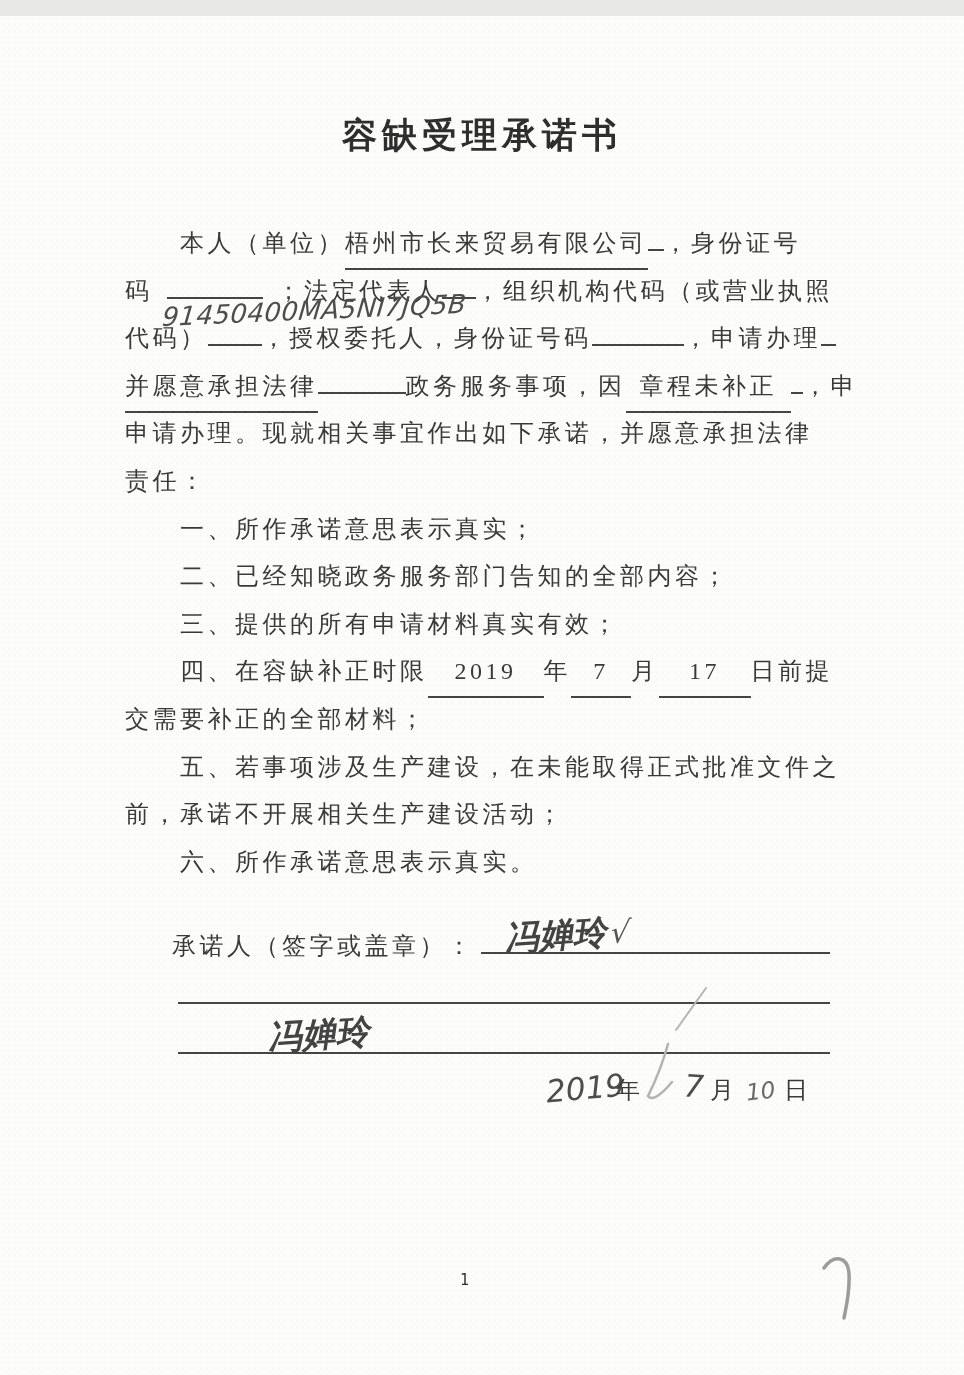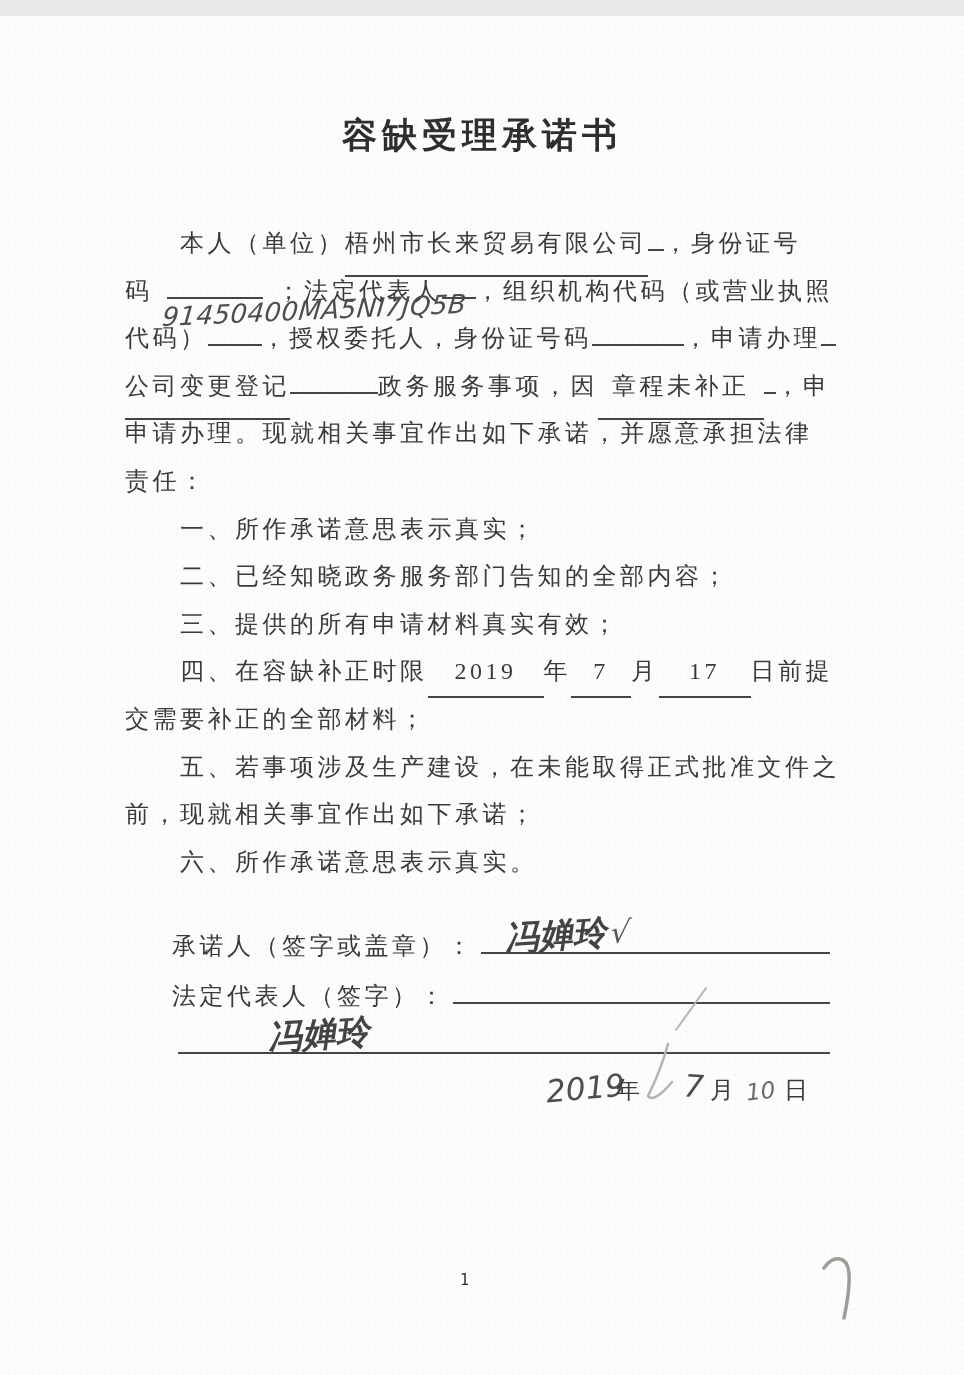--- a/index.html
+++ b/index.html
@@ -18,21 +18,21 @@
     font-family:"Liberation Sans", sans-serif;
     font-weight:bold; font-size:35px; letter-spacing:5px; color:#2e2e2e;
   }
   .body-text {
     position:absolute; left:125px; top:204px; width:716px;
     font-size:24px; letter-spacing:3.5px; line-height:47.6px;
     white-space:nowrap;
   }
   .line { height:47.6px; }
   .indent { padding-left:55px; }
-  .ul { border-bottom:2px solid #454545; padding-bottom:19px; }
+  .ul { border-bottom:2px solid #454545; padding-bottom:12px; }
   .ul-pad { padding-left:14px; padding-right:14px; }
   .blank {
     display:inline-block; border-bottom:2px solid #454545;
     height:24px; vertical-align:baseline;
   }
   .num-slot {
     display:inline-block; text-align:center;
     border-bottom:2px solid #454545; vertical-align:baseline;
   }
   .hand {
@@ -82,51 +82,50 @@
   <div class="body-text">
 
     <span class="hand hand-code">91450400MA5NI7JQ5B</span>
 
     <div class="line indent"><span>本人（单位）</span><span class="ul">梧州市长来贸易有限公司</span><span class="blank" style="width:16px"></span><span>，身份证号</span></div>
 
     <div class="line"><span>码</span><span style="display:inline-block;width:14px"></span><span class="blank" style="width:96px"></span><span style="display:inline-block;width:14px"></span><span>；法定代表人</span><span class="blank" style="width:34px"></span><span>，组织机构代码（或营业执照</span></div>
 
     <div class="line"><span>代码）</span><span class="blank" style="width:54px"></span><span>，授权委托人，身份证号码</span><span class="blank" style="width:92px"></span><span>，申请办理</span><span class="blank" style="width:15px"></span></div>
 
-    <div class="line"><span class="ul">公司变更登记</span><span class="blank" style="width:88px"></span><span>政务服务事项，因</span><span class="ul ul-pad">章程未补正</span><span class="blank" style="width:12px"></span><span>，申</span></div>
+    <div class="line"><span class="ul">并愿意承担法律</span><span class="blank" style="width:88px"></span><span>政务服务事项，因</span><span class="ul ul-pad">章程未补正</span><span class="blank" style="width:12px"></span><span>，申</span></div>
 
     <div class="line"><span>申请办理。现就相关事宜作出如下承诺，并愿意承担法律</span></div>
 
     <div class="line"><span>责任：</span></div>
 
     <div class="line indent"><span>一、所作承诺意思表示真实；</span></div>
     <div class="line indent"><span>二、已经知晓政务服务部门告知的全部内容；</span></div>
     <div class="line indent"><span>三、提供的所有申请材料真实有效；</span></div>
 
     <div class="line indent"><span>四、在容缺补正时限</span><span class="num-slot" style="width:116px">2019</span><span>年</span><span class="num-slot" style="width:60px">7</span><span>月</span><span class="num-slot" style="width:92px">17</span><span>日前提</span></div>
 
     <div class="line"><span>交需要补正的全部材料；</span></div>
 
     <div class="line indent"><span>五、若事项涉及生产建设，在未能取得正式批准文件之</span></div>
-    <div class="line"><span>前，现就相关事宜作出如下承诺；</span></div>
+    <div class="line"><span>前，承诺不开展相关生产建设活动；</span></div>
     <div class="line indent"><span>六、所作承诺意思表示真实。</span></div>
 
   </div>
 
   <div class="sig-block">
 
     <div class="sig-row">
       <span class="sig-label">承诺人（签字或盖章）：</span>
       <span class="sig-line">
         <span class="sig-hand" style="left:26px;"><span>冯婵玲</span><span class="sig-flourish">√</span></span>
       </span>
     </div>
 
     <div class="sig-row">
-      <span class="sig-label">法定代表人（签字）：</span>
       <span class="sig-line"></span>
     </div>
 
     <div class="sig-row">
       <span class="sig-line">
         <span class="sig-hand" style="left:92px;">冯婵玲</span>
       </span>
     </div>
 
   </div>

